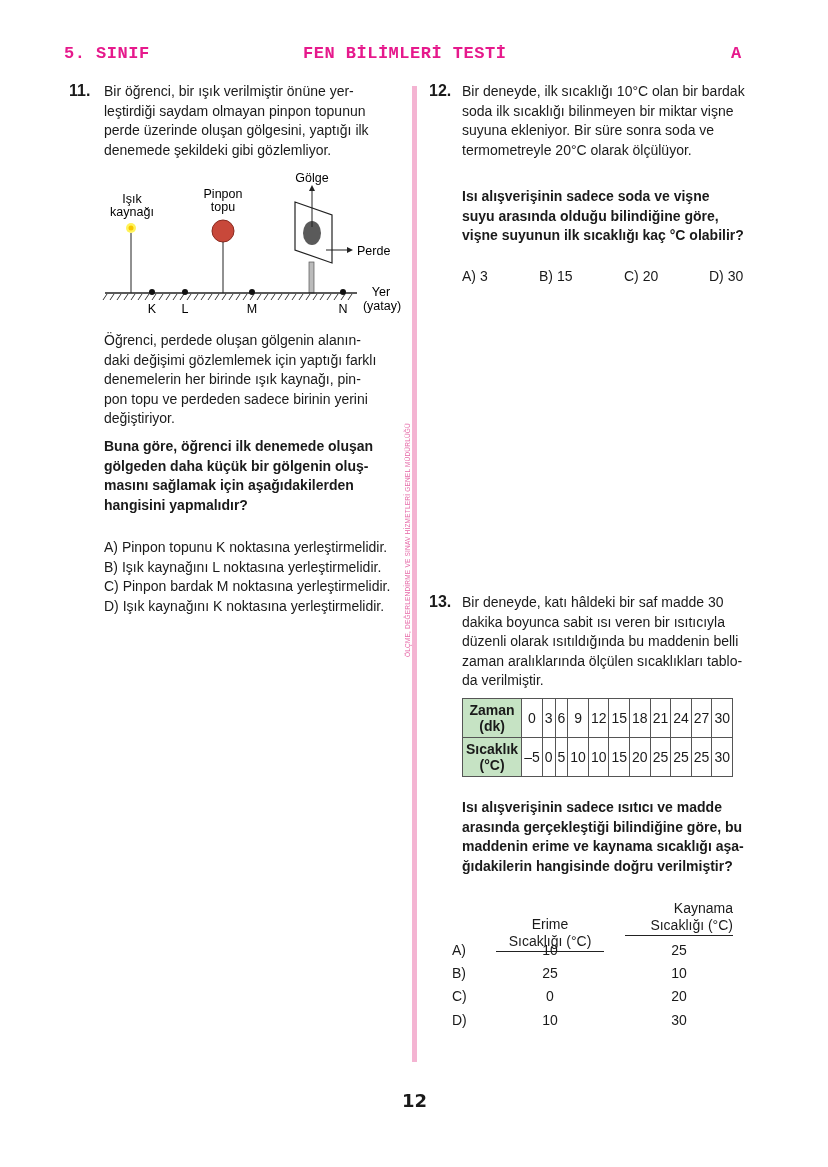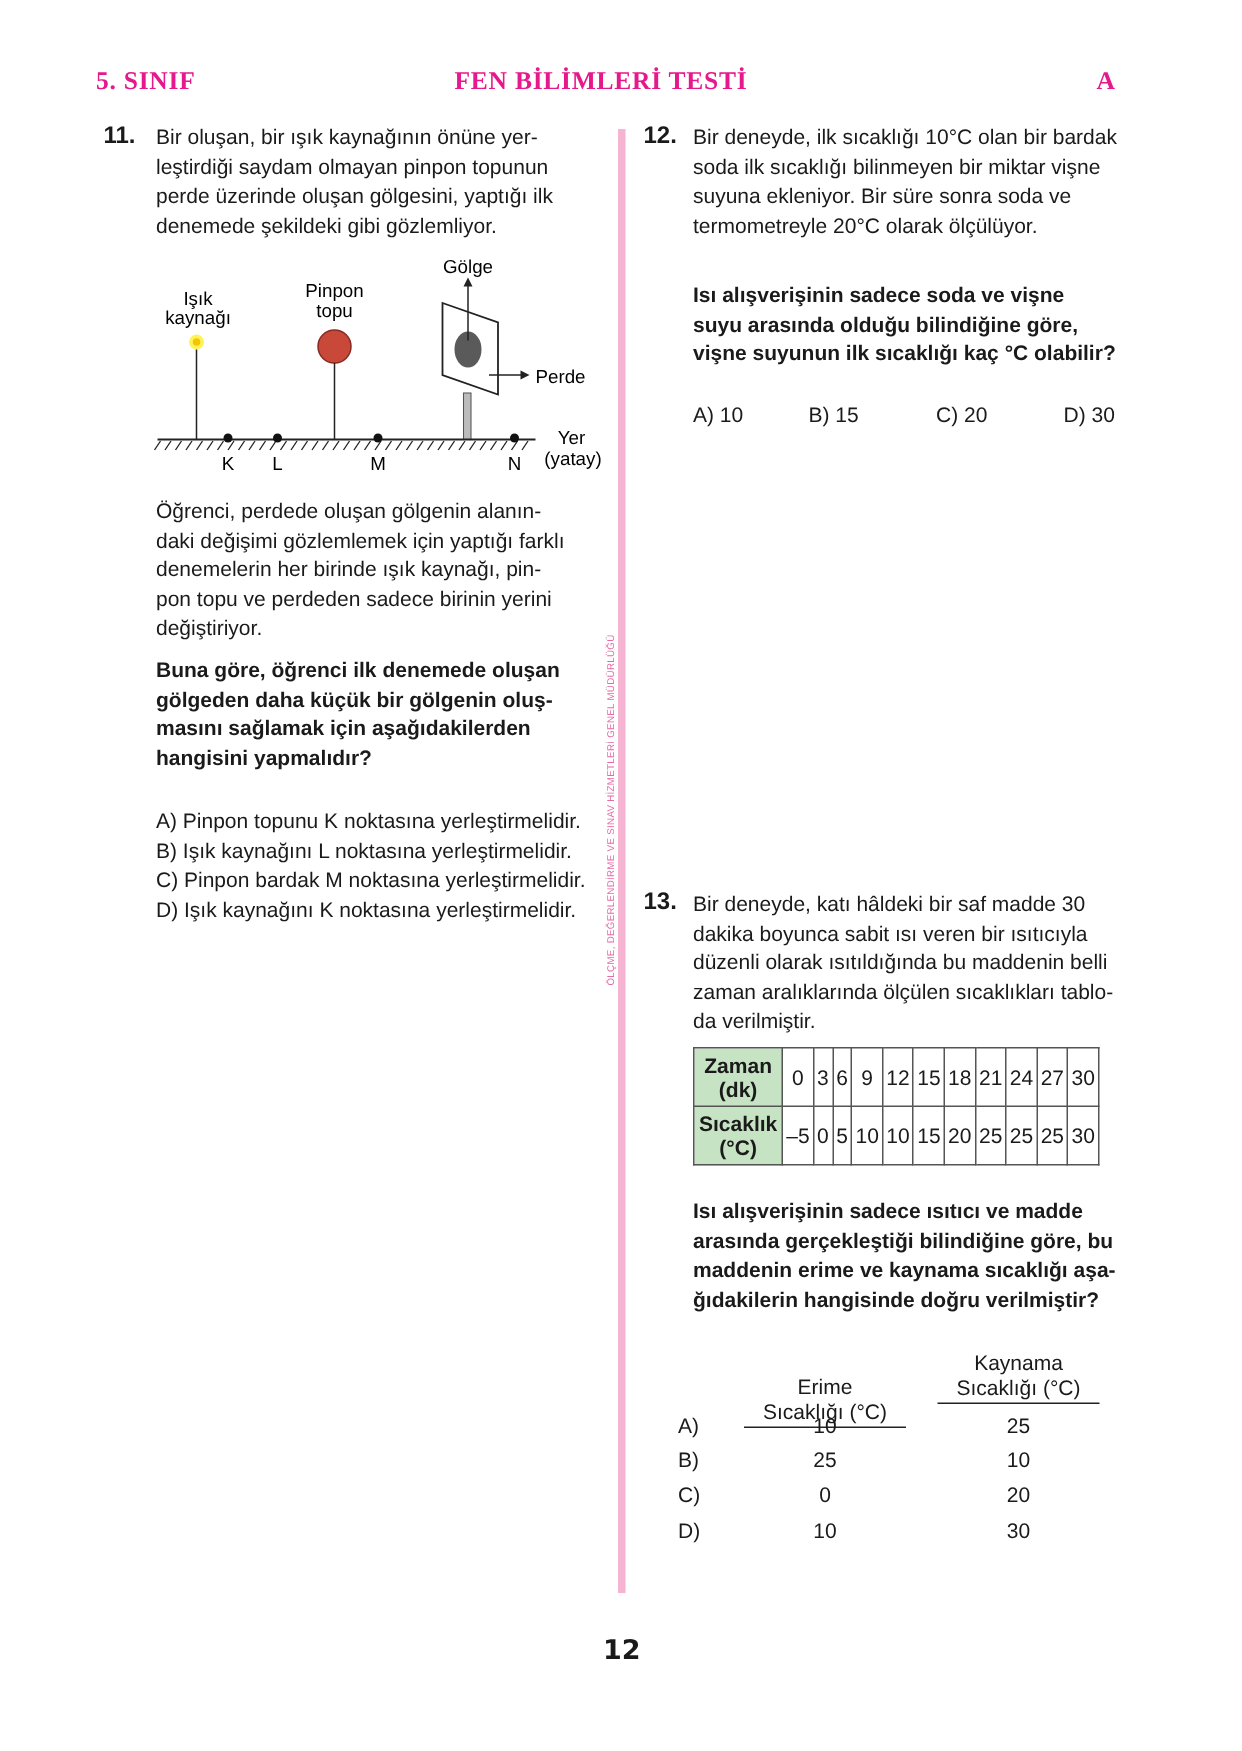--- a/index.html
+++ b/index.html
@@ -1,18 +1,18 @@
 <!DOCTYPE html>
 <html><head>
 <meta charset="utf-8">
 <style>
   html, body { margin: 0; padding: 0; background: #ffffff; }
   body { width: 828px; height: 1167px; position: relative; overflow: hidden;
          font-family: "Liberation Sans", sans-serif; color: #1a1a1a; }
-  .hdr { position: absolute; top: 44px; font-family: Liberation Serif, serif; font-weight: bold;
+  .hdr { position: absolute; top: 44px; font-family: Liberation Mono, monospace; font-weight: bold;
          font-size: 17px; color: #e6198c; letter-spacing: 0.5px; }
   .divider { position: absolute; left: 412px; top: 86px; width: 5px; height: 976px; background: #f4b4d2; }
   .vtext { position: absolute; left: 404px; top: 690px; width: 300px; transform-origin: 0 0;
            transform: rotate(-90deg); font-size: 6.5px; color: #e66aa8; background: #fff;
            text-align: center; letter-spacing: 0.2px; }
   .qnum { position: absolute; font-weight: bold; font-size: 16px; }
   .txt { position: absolute; font-size: 14px; line-height: 19.5px; }
   .bold { font-weight: bold; }
   .opt { position: absolute; font-size: 14px; line-height: 19.5px; }
   table.data { position: absolute; left: 462px; top: 698px; border-collapse: collapse; font-size: 14px; }
@@ -29,21 +29,21 @@
 <div class="hdr" style="left:64px">5. SINIF</div>
 <div class="hdr" style="left:303px">FEN BİLİMLERİ TESTİ</div>
 <div class="hdr" style="left:731px">A</div>
 
 <div class="divider"></div>
 <div class="vtext">ÖLÇME, DEĞERLENDİRME VE SINAV HİZMETLERİ GENEL MÜDÜRLÜĞÜ</div>
 
 <div>
   <div class="qnum" style="left:69px;top:82px">11.</div>
   <div class="txt" style="left:104px;top:82px">
-    <div>Bir oluşan, bir ışık kaynağının önüne yer-</div>
+    <div>Bir öğrenci, bir ışık verilmiştir önüne yer-</div>
     <div>leştirdiği saydam olmayan pinpon topunun</div>
     <div>perde üzerinde oluşan gölgesini, yaptığı ilk</div>
     <div>denemede şekildeki gibi gözlemliyor.</div>
   </div>
 
   <svg style="position:absolute;left:95px;top:165px" width="320" height="155" viewBox="0 0 320 155">
     <text x="37" y="38" font-size="12.5" text-anchor="middle">Işık</text>
     <text x="37" y="51" font-size="12.5" text-anchor="middle">kaynağı</text>
     <circle cx="36" cy="63" r="5" fill="#fff35a"></circle>
     <circle cx="36" cy="63" r="2.5" fill="#f7c400"></circle>
@@ -139,21 +139,21 @@
     <div>Bir deneyde, ilk sıcaklığı 10°C olan bir bardak</div>
     <div>soda ilk sıcaklığı bilinmeyen bir miktar vişne</div>
     <div>suyuna ekleniyor. Bir süre sonra soda ve</div>
     <div>termometreyle 20°C olarak ölçülüyor.</div>
   </div>
   <div class="txt bold" style="left:462px;top:187px">
     <div>Isı alışverişinin sadece soda ve vişne</div>
     <div>suyu arasında olduğu bilindiğine göre,</div>
     <div>vişne suyunun ilk sıcaklığı kaç °C olabilir?</div>
   </div>
-  <div class="opt" style="left:462px;top:267px">A) 10</div>
+  <div class="opt" style="left:462px;top:267px">A) 3</div>
   <div class="opt" style="left:539px;top:267px">B) 15</div>
   <div class="opt" style="left:624px;top:267px">C) 20</div>
   <div class="opt" style="left:709px;top:267px">D) 30</div>
 </div>
 
 <div>
   <div class="qnum" style="left:429px;top:593px">13.</div>
   <div class="txt" style="left:462px;top:593px">
     <div>Bir deneyde, katı hâldeki bir saf madde 30</div>
     <div>dakika boyunca sabit ısı veren bir ısıtıcıyla</div>
@@ -206,21 +206,21 @@
     <div>arasında gerçekleştiği bilindiğine göre, bu</div>
     <div>maddenin erime ve kaynama sıcaklığı aşa-</div>
     <div>ğıdakilerin hangisinde doğru verilmiştir?</div>
   </div>
 
   <div class="anstab">
     <div style="position:absolute;left:34px;top:16px;width:108px;text-align:center;line-height:17px;border-bottom:1.5px solid #222;padding-bottom:1px">
       <div>Erime</div>
         <div>Sıcaklığı (°C)</div>
     </div>
-    <div style="position:absolute;left:163px;top:0;width:108px;text-align:center;line-height:17px;border-bottom:1.5px solid #222;padding-bottom:1px">
+    <div style="position:absolute;left:163px;top:0;width:108px;text-align:right;line-height:17px;border-bottom:1.5px solid #222;padding-bottom:1px">
       <div>Kaynama</div>
         <div>Sıcaklığı (°C)</div>
     </div>
     <div style="position:absolute;left:0;top:42px;width:271px">
       <span style="position:absolute;left:-10px">A)</span>
       <span style="position:absolute;left:34px;width:108px;text-align:center">10</span>
       <span style="position:absolute;left:163px;width:108px;text-align:center">25</span>
     </div>
     <div style="position:absolute;left:0;top:65px;width:271px">
       <span style="position:absolute;left:-10px">B)</span>

